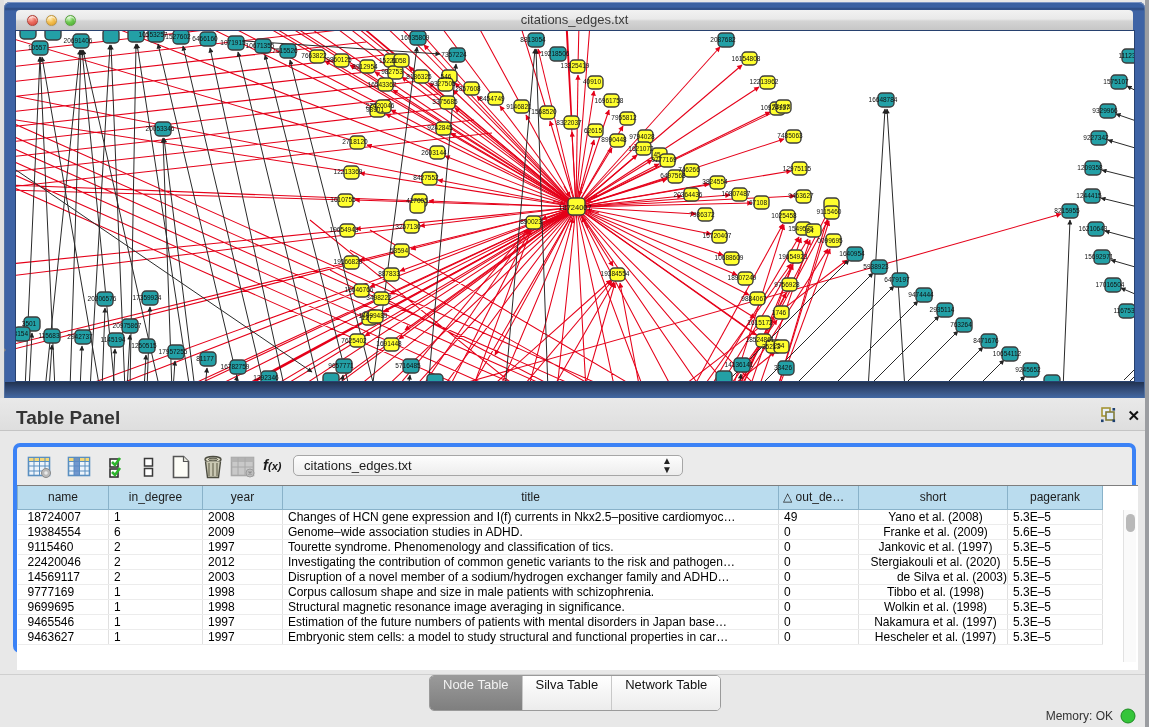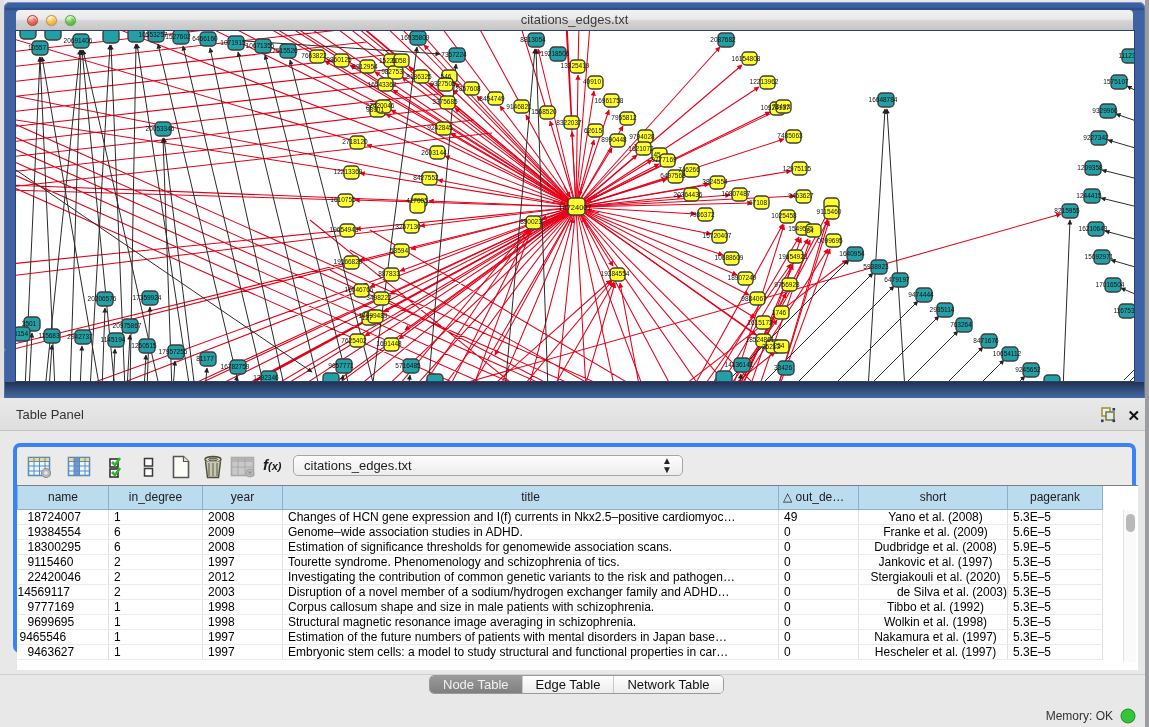--- a/index.html
+++ b/index.html
@@ -20,42 +20,42 @@
 #titlebar .title { text-align:center; font-size:13px; line-height:20px; color:#3a3a3a; }
 .tl { position:absolute; top:5px; width:11px; height:11px; border-radius:50%; box-shadow:inset 0 1.5px 1px rgba(255,255,255,.75), 0 0 1px rgba(0,0,0,.3); }
 #tl-r { left:11px; background:radial-gradient(circle at 35% 28%,#ffc0b5 0,#ec6c5f 45%,#cf4437 100%); border:1px solid #b13f36;}
 #tl-y { left:30px; background:radial-gradient(circle at 35% 28%,#ffeebc 0,#f5c04f 45%,#dd9b28 100%); border:1px solid #c1953a;}
 #tl-g { left:49px; background:radial-gradient(circle at 35% 28%,#d3f8c8 0,#6cc94e 45%,#47a830 100%); border:1px solid #58a43c;}
 #graph { position:absolute; left:12px; top:29px; width:1118px; height:350px; background:#fff; overflow:hidden; outline:1px solid #27416f; }
 
 
 #tp-head { position:absolute; left:0; top:398px; width:1149px; height:33px;
   background:linear-gradient(to bottom,#e9e9e9,#dedede); border-bottom:1px solid #c4c4c4; }
-#tp-head .t { position:absolute; left:16px; top:9px; font-size:13px; color:#333; }
+#tp-head .t { position:absolute; left:16px; top:9px; font-size:19px; color:#333;font-weight:bold; }
 #panel { position:absolute; left:13px; top:443px; width:1123px; height:210px;
   background:#ebebeb; border:4px solid #3b82f6; border-radius:7px; }
 #toolbar { position:absolute; left:6px; top:7px; height:26px; }
 #combo { position:absolute; left:276px; top:8px; width:390px; height:21px;
   background:linear-gradient(to bottom,#fdfdfd,#ededed);
   border:1px solid #a6a6a6; border-radius:5px; font-size:13px; color:#1c1c1c;
   line-height:19px; padding-left:10px; }
 #combo .arrows { position:absolute; right:10px; top:0px; font-size:10px; color:#222; line-height:9px; }
 
 #tablewrap { position:absolute; left:0px; top:38px; width:1121px; height:185px;
   background:#fff; border-top:1px solid #7e7e7e; }
 table.grid { border-collapse:collapse; table-layout:fixed; width:1086px; font-size:12px; color:#000; }
 table.grid th { background:#badcee; border:1px solid #89b2c9; border-top:none;
   font-weight:normal; font-size:12px; color:#1c1c1c; height:23px; padding:0; }
 table.grid td { height:15px; padding:0 0 0 5px; white-space:nowrap; overflow:hidden;
   border-right:1px solid #e0e0e0; border-bottom:1px solid #ececec; }
 .sc-track { position:absolute; right:2px; top:24px; bottom:8px; width:13px; background:#fafafa; border-left:1px solid #e2e2e2;}
 .sc-thumb { position:absolute; left:2px; top:4px; width:9px; height:18px; background:#b9b9b9; border-radius:5px; }
 
 
-#tabs { position:absolute; left:429px; top:675px; height:19px; display:flex;
+#tabs { position:absolute; left:429px; top:675px; height:36px; display:flex;
   border:1px solid #9a9a9a; border-radius:5px; overflow:hidden; background:#fff; font-size:13px; }
 #tabs .seg { padding:0 13px; line-height:17px; color:#111;
   background:linear-gradient(to bottom,#ffffff,#ececec); border-left:1px solid #c8c8c8; }
 #tabs .seg.sel { background:linear-gradient(to bottom,#9a9a9a,#7f7f7f); color:#f2f2f2; border-left:none; }
 #tabline { position:absolute; left:0; top:674px; width:1149px; height:1px; background:#cfcfcf; }
 
 #memory { position:absolute; right:15px; top:709px; font-size:12px; color:#333; }
 #memdot { position:absolute; right:-0px; top:708px; }
 #rstrip { position:absolute; right:0; top:0; width:4px; height:727px; background:#9b9da1; }
 #lstrip { position:absolute; left:0; top:0; width:4px; height:398px; background:#e0e0e0; }
@@ -632,75 +632,66 @@
       <tr>
               <td style="padding-left:10px">19384554</td>
               <td>6</td>
               <td>2009</td>
               <td>Genome–wide association studies in ADHD.</td>
               <td>0</td>
               <td style="text-align:center">Franke et al. (2009)</td>
               <td>5.6E–5</td>
             </tr>
       <tr>
-              <td style="padding-left:10px">18300295</td>
-              <td>6</td>
-              <td>2008</td>
-              <td>Estimation of significance thresholds for genomewide association scans.</td>
-              <td>0</td>
-              <td style="text-align:center">Dudbridge et al. (2008)</td>
-              <td>5.9E–5</td>
-            </tr>
-      <tr>
               <td style="padding-left:10px">9115460</td>
               <td>2</td>
               <td>1997</td>
-              <td>Tourette syndrome. Phenomenology and schizophrenia of tics.</td>
+              <td>Tourette syndrome. Phenomenology and classification of tics.</td>
               <td>0</td>
               <td style="text-align:center">Jankovic et al. (1997)</td>
               <td>5.3E–5</td>
             </tr>
       <tr>
               <td style="padding-left:10px">22420046</td>
               <td>2</td>
               <td>2012</td>
               <td>Investigating the contribution of common genetic variants to the risk and pathogen…</td>
               <td>0</td>
               <td style="text-align:center">Stergiakouli et al. (2020)</td>
               <td>5.5E–5</td>
             </tr>
       <tr>
-              <td style="padding-left:0">14569117</td>
+              <td style="padding-left:10px">14569117</td>
               <td>2</td>
               <td>2003</td>
               <td>Disruption of a novel member of a sodium/hydrogen exchanger family and ADHD…</td>
               <td>0</td>
               <td style="text-align:right">de Silva et al. (2003)</td>
               <td>5.3E–5</td>
             </tr>
       <tr>
               <td style="padding-left:10px">9777169</td>
               <td>1</td>
               <td>1998</td>
               <td>Corpus callosum shape and size in male patients with schizophrenia.</td>
               <td>0</td>
-              <td style="text-align:center">Tibbo et al. (1992)</td>
+              <td style="text-align:center">Tibbo et al. (1998)</td>
               <td>5.3E–5</td>
             </tr>
       <tr>
               <td style="padding-left:10px">9699695</td>
               <td>1</td>
               <td>1998</td>
-              <td>Structural magnetic resonance image averaging in schizophrenia.</td>
+              <td>Structural magnetic resonance image averaging in significance.</td>
               <td>0</td>
               <td style="text-align:center">Wolkin et al. (1998)</td>
               <td>5.3E–5</td>
             </tr>
       <tr>
-              <td style="padding-left:2px">9465546</td>
+              <td style="padding-left:10px">9465546</td>
               <td>1</td>
               <td>1997</td>
               <td>Estimation of the future numbers of patients with mental disorders in Japan base…</td>
               <td>0</td>
               <td style="text-align:center">Nakamura et al. (1997)</td>
               <td>5.3E–5</td>
             </tr>
       <tr>
               <td style="padding-left:10px">9463627</td>
               <td>1</td>
@@ -714,21 +705,21 @@
         </table>
       <div class="sc-track">
           <div class="sc-thumb"></div>
         </div>
     </div>
   </div>
 
   <div id="tabline"></div>
   <div id="tabs">
     <div class="seg sel">Node Table</div>
-      <div class="seg">Edge Table</div>
+      <div class="seg">Silva Table</div>
       <div class="seg">Network Table</div>
   </div>
 
   <div id="memory" style="right:36px">Memory: OK</div>
   <svg id="memdot" width="18" height="18" style="position:absolute;right:12px;top:707px">
       <circle cx="9" cy="9" r="7" fill="#35c53a" stroke="#1d8a22"></circle>
     </svg>
   <div id="rstrip"></div>
   <svg style="position:absolute;left:0;top:344px" width="7" height="12">
       <path d="M1 1L6 6L1 11z" fill="#8a8a8a"></path>

